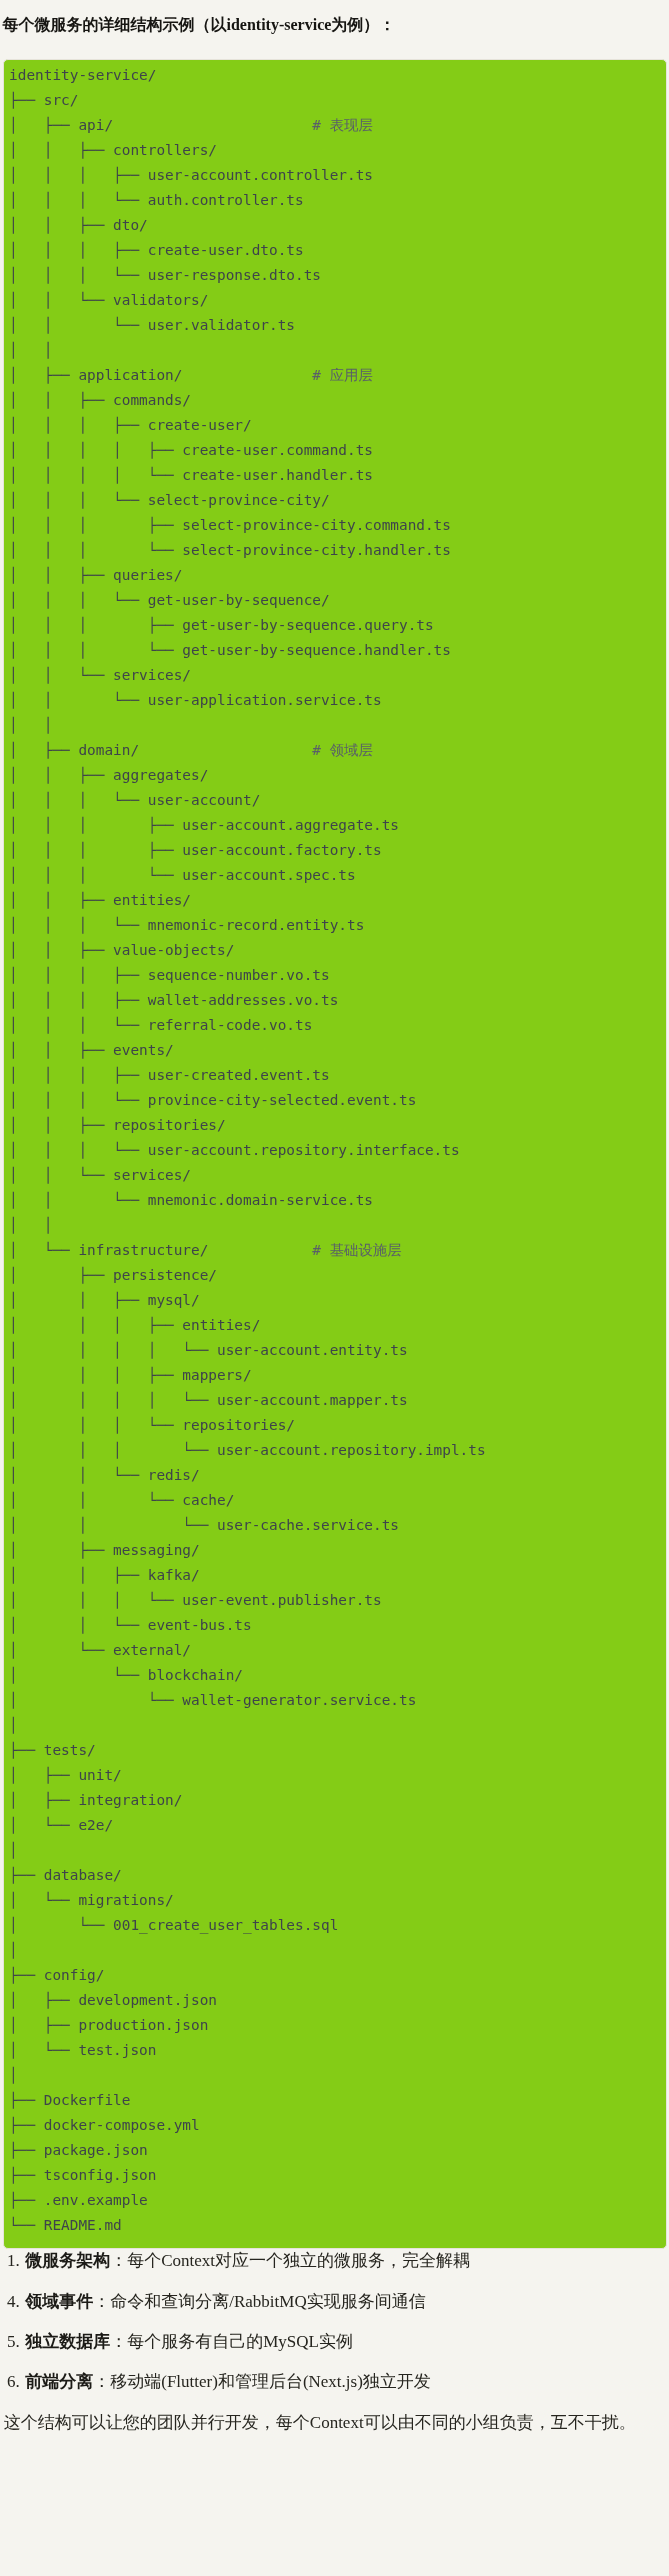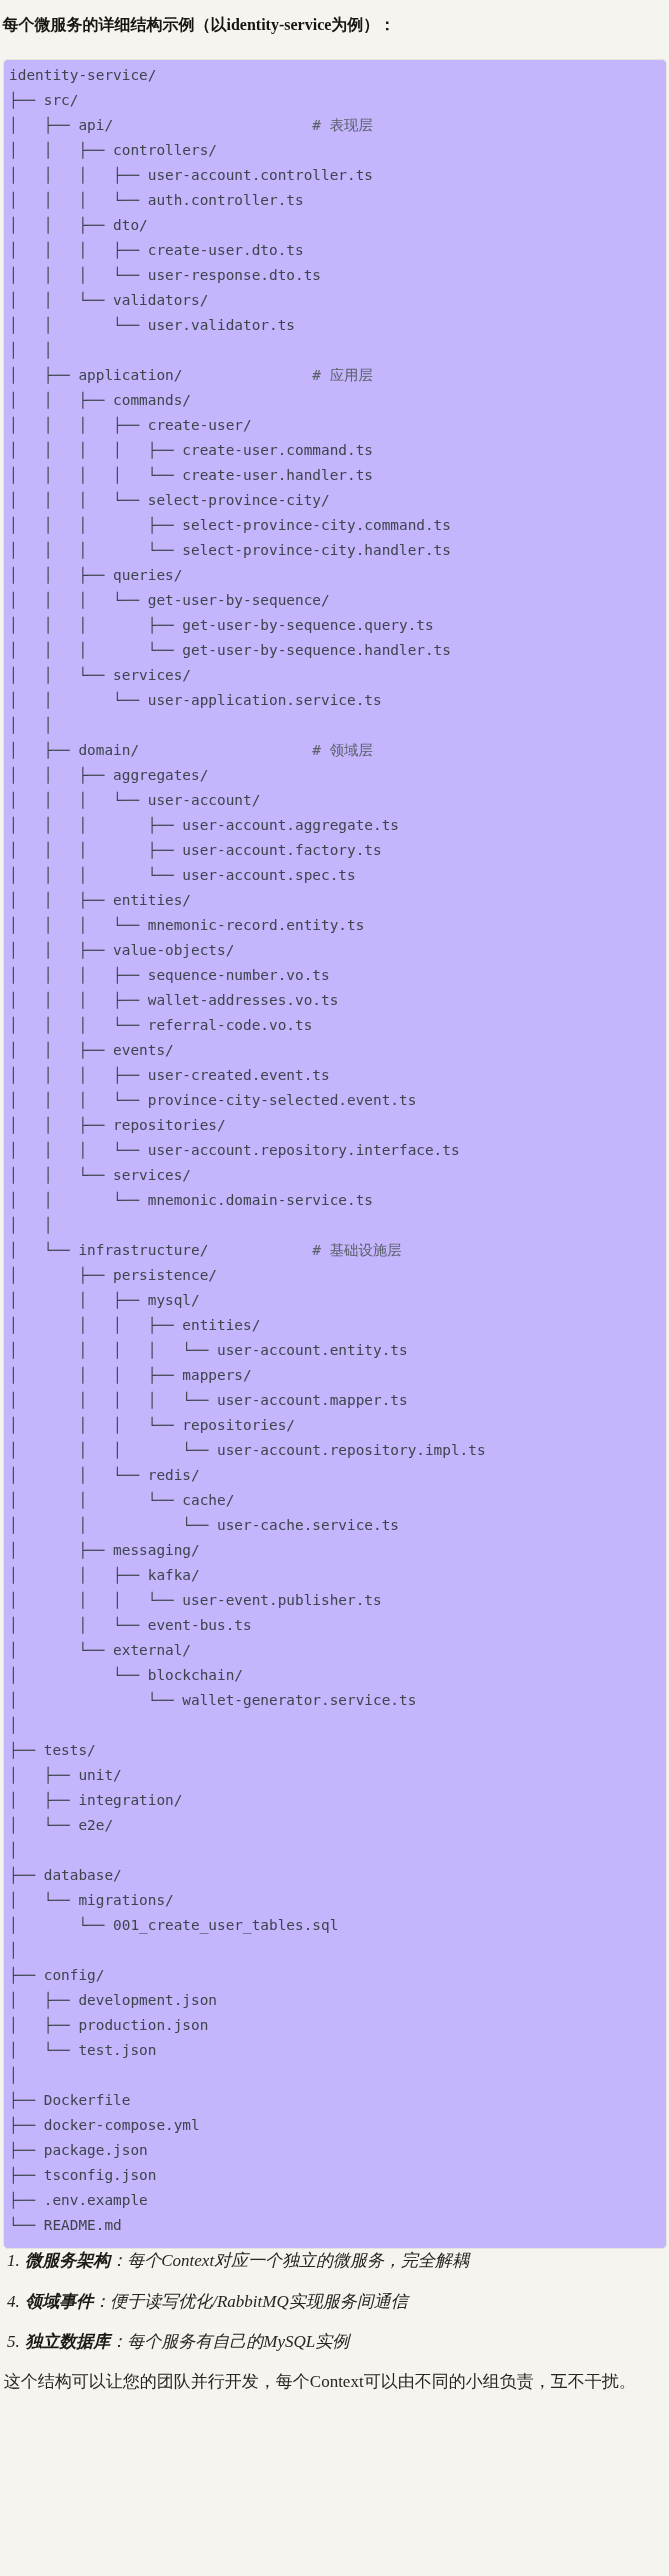--- a/index.html
+++ b/index.html
@@ -12,21 +12,21 @@
     font-family: "Liberation Serif", "DejaVu Serif", serif;
   }
   h1.page-title {
     font-size: 16px;
     line-height: 1.4;
     font-weight: 700;
     color: #161512;
     margin: 5px 0 22.5px 0;
   }
   .code-block {
-    background: #c4b5fd;
+    background: #84cc16;
     border: 0.6px solid #e6e3da;
     border-radius: 5px;
     padding: 3.8px 5px 10px 5.6px;
     overflow: hidden;
   }
   .tree {
     font-family: "DejaVu Sans Mono", monospace;
     font-size: 14.4px;
     line-height: 25px;
     color: #3e444b;
@@ -43,21 +43,20 @@
   ol.notes {
     list-style: none;
     margin: 0;
     padding: 0 0 0 4.4px;
   }
   ol.notes li {
     font-size: 17px;
     line-height: 24px;
     margin-bottom: 16.3px;
     color: #26251f;
-    font-style: italic;
   }
   ol.notes .num { margin-right: 5.6px; }
   ol.notes strong { font-weight: 700; color: #1c1b17; }
   p.closing {
     font-size: 17px;
     line-height: 24px;
     margin: 0 0 0 1.3px;
     color: #26251f;
   }
 </style>
@@ -68,20 +67,21 @@
 
   <h1 class="page-title">每个微服务的详细结构示例（以identity-service为例）：</h1>
 
   <section class="code-block">
     <div class="tree"><div class="tl">identity-service/</div><div class="tl">├── src/</div><div class="tl"><span>│   ├── api/                       </span><span class="cm"># 表现层</span></div><div class="tl">│   │   ├── controllers/</div><div class="tl">│   │   │   ├── user-account.controller.ts</div><div class="tl">│   │   │   └── auth.controller.ts</div><div class="tl">│   │   ├── dto/</div><div class="tl">│   │   │   ├── create-user.dto.ts</div><div class="tl">│   │   │   └── user-response.dto.ts</div><div class="tl">│   │   └── validators/</div><div class="tl">│   │       └── user.validator.ts</div><div class="tl">│   │</div><div class="tl"><span>│   ├── application/               </span><span class="cm"># 应用层</span></div><div class="tl">│   │   ├── commands/</div><div class="tl">│   │   │   ├── create-user/</div><div class="tl">│   │   │   │   ├── create-user.command.ts</div><div class="tl">│   │   │   │   └── create-user.handler.ts</div><div class="tl">│   │   │   └── select-province-city/</div><div class="tl">│   │   │       ├── select-province-city.command.ts</div><div class="tl">│   │   │       └── select-province-city.handler.ts</div><div class="tl">│   │   ├── queries/</div><div class="tl">│   │   │   └── get-user-by-sequence/</div><div class="tl">│   │   │       ├── get-user-by-sequence.query.ts</div><div class="tl">│   │   │       └── get-user-by-sequence.handler.ts</div><div class="tl">│   │   └── services/</div><div class="tl">│   │       └── user-application.service.ts</div><div class="tl">│   │</div><div class="tl"><span>│   ├── domain/                    </span><span class="cm"># 领域层</span></div><div class="tl">│   │   ├── aggregates/</div><div class="tl">│   │   │   └── user-account/</div><div class="tl">│   │   │       ├── user-account.aggregate.ts</div><div class="tl">│   │   │       ├── user-account.factory.ts</div><div class="tl">│   │   │       └── user-account.spec.ts</div><div class="tl">│   │   ├── entities/</div><div class="tl">│   │   │   └── mnemonic-record.entity.ts</div><div class="tl">│   │   ├── value-objects/</div><div class="tl">│   │   │   ├── sequence-number.vo.ts</div><div class="tl">│   │   │   ├── wallet-addresses.vo.ts</div><div class="tl">│   │   │   └── referral-code.vo.ts</div><div class="tl">│   │   ├── events/</div><div class="tl">│   │   │   ├── user-created.event.ts</div><div class="tl">│   │   │   └── province-city-selected.event.ts</div><div class="tl">│   │   ├── repositories/</div><div class="tl">│   │   │   └── user-account.repository.interface.ts</div><div class="tl">│   │   └── services/</div><div class="tl">│   │       └── mnemonic.domain-service.ts</div><div class="tl">│   │</div><div class="tl"><span>│   └── infrastructure/            </span><span class="cm"># 基础设施层</span></div><div class="tl">│       ├── persistence/</div><div class="tl">│       │   ├── mysql/</div><div class="tl">│       │   │   ├── entities/</div><div class="tl">│       │   │   │   └── user-account.entity.ts</div><div class="tl">│       │   │   ├── mappers/</div><div class="tl">│       │   │   │   └── user-account.mapper.ts</div><div class="tl">│       │   │   └── repositories/</div><div class="tl">│       │   │       └── user-account.repository.impl.ts</div><div class="tl">│       │   └── redis/</div><div class="tl">│       │       └── cache/</div><div class="tl">│       │           └── user-cache.service.ts</div><div class="tl">│       ├── messaging/</div><div class="tl">│       │   ├── kafka/</div><div class="tl">│       │   │   └── user-event.publisher.ts</div><div class="tl">│       │   └── event-bus.ts</div><div class="tl">│       └── external/</div><div class="tl">│           └── blockchain/</div><div class="tl">│               └── wallet-generator.service.ts</div><div class="tl">│</div><div class="tl">├── tests/</div><div class="tl">│   ├── unit/</div><div class="tl">│   ├── integration/</div><div class="tl">│   └── e2e/</div><div class="tl">│</div><div class="tl">├── database/</div><div class="tl">│   └── migrations/</div><div class="tl">│       └── 001_create_user_tables.sql</div><div class="tl">│</div><div class="tl">├── config/</div><div class="tl">│   ├── development.json</div><div class="tl">│   ├── production.json</div><div class="tl">│   └── test.json</div><div class="tl">│</div><div class="tl">├── Dockerfile</div><div class="tl">├── docker-compose.yml</div><div class="tl">├── package.json</div><div class="tl">├── tsconfig.json</div><div class="tl">├── .env.example</div><div class="tl">└── README.md</div></div>
   </section>
 
 
   <ol class="notes">
     <li><span class="num">1.</span><strong>微服务架构</strong><span>：每个Context对应一个独立的微服务，完全解耦</span></li>
-    <li><span class="num">4.</span><strong>领域事件</strong><span>：便于读写优化/RabbitMQ实现服务间通信</span></li>
+    <li><span class="num">4.</span><strong>领域事件</strong><span>：命令和查询分离/RabbitMQ实现服务间通信</span></li>
     <li><span class="num">5.</span><strong>独立数据库</strong><span>：每个服务有自己的MySQL实例</span></li>
+    <li><span class="num">6.</span><strong>前端分离</strong><span>：移动端(Flutter)和管理后台(Next.js)独立开发</span></li>
   </ol>
 
   <p class="closing">这个结构可以让您的团队并行开发，每个Context可以由不同的小组负责，互不干扰。</p>
 
 </main>
 
 
 </body></html>

